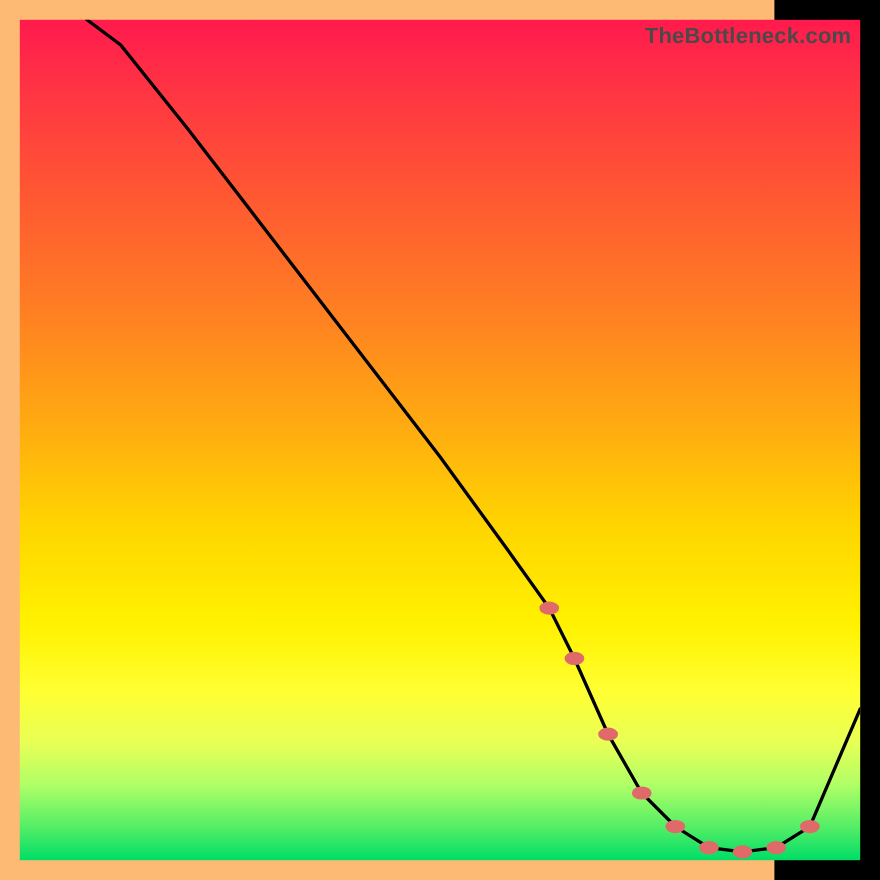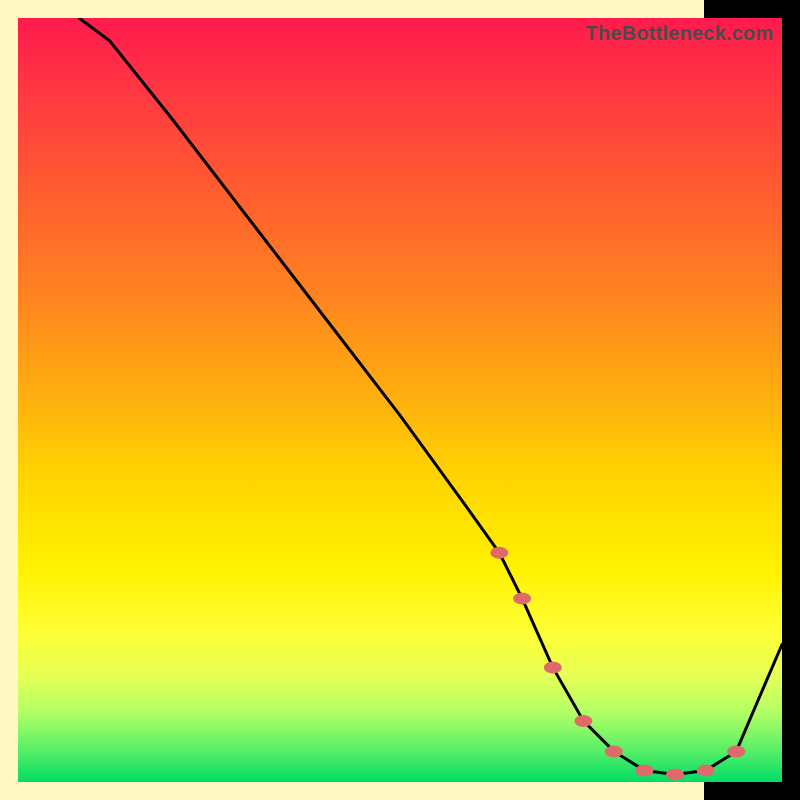--- a/index.html
+++ b/index.html
@@ -1,21 +1,21 @@
 <!DOCTYPE html>
 <html><head>
 <meta charset="utf-8">
 <style>
   * { margin: 0; padding: 0; box-sizing: border-box; }
   html, body { width: 800px; height: 800px; overflow: hidden; background: #000; }
   .frame {
     position: relative;
     width: 704px;
     height: 800px;
-    background: #fef9c3;
+    background: #fdba74;
   }
   .plot {
     position: absolute;
     left: 18px;
     top: 18px;
     width: 764px;
     height: 764px;
     background: linear-gradient(to bottom,
       #ff1a4d 0%,
       #ff3344 8%,

